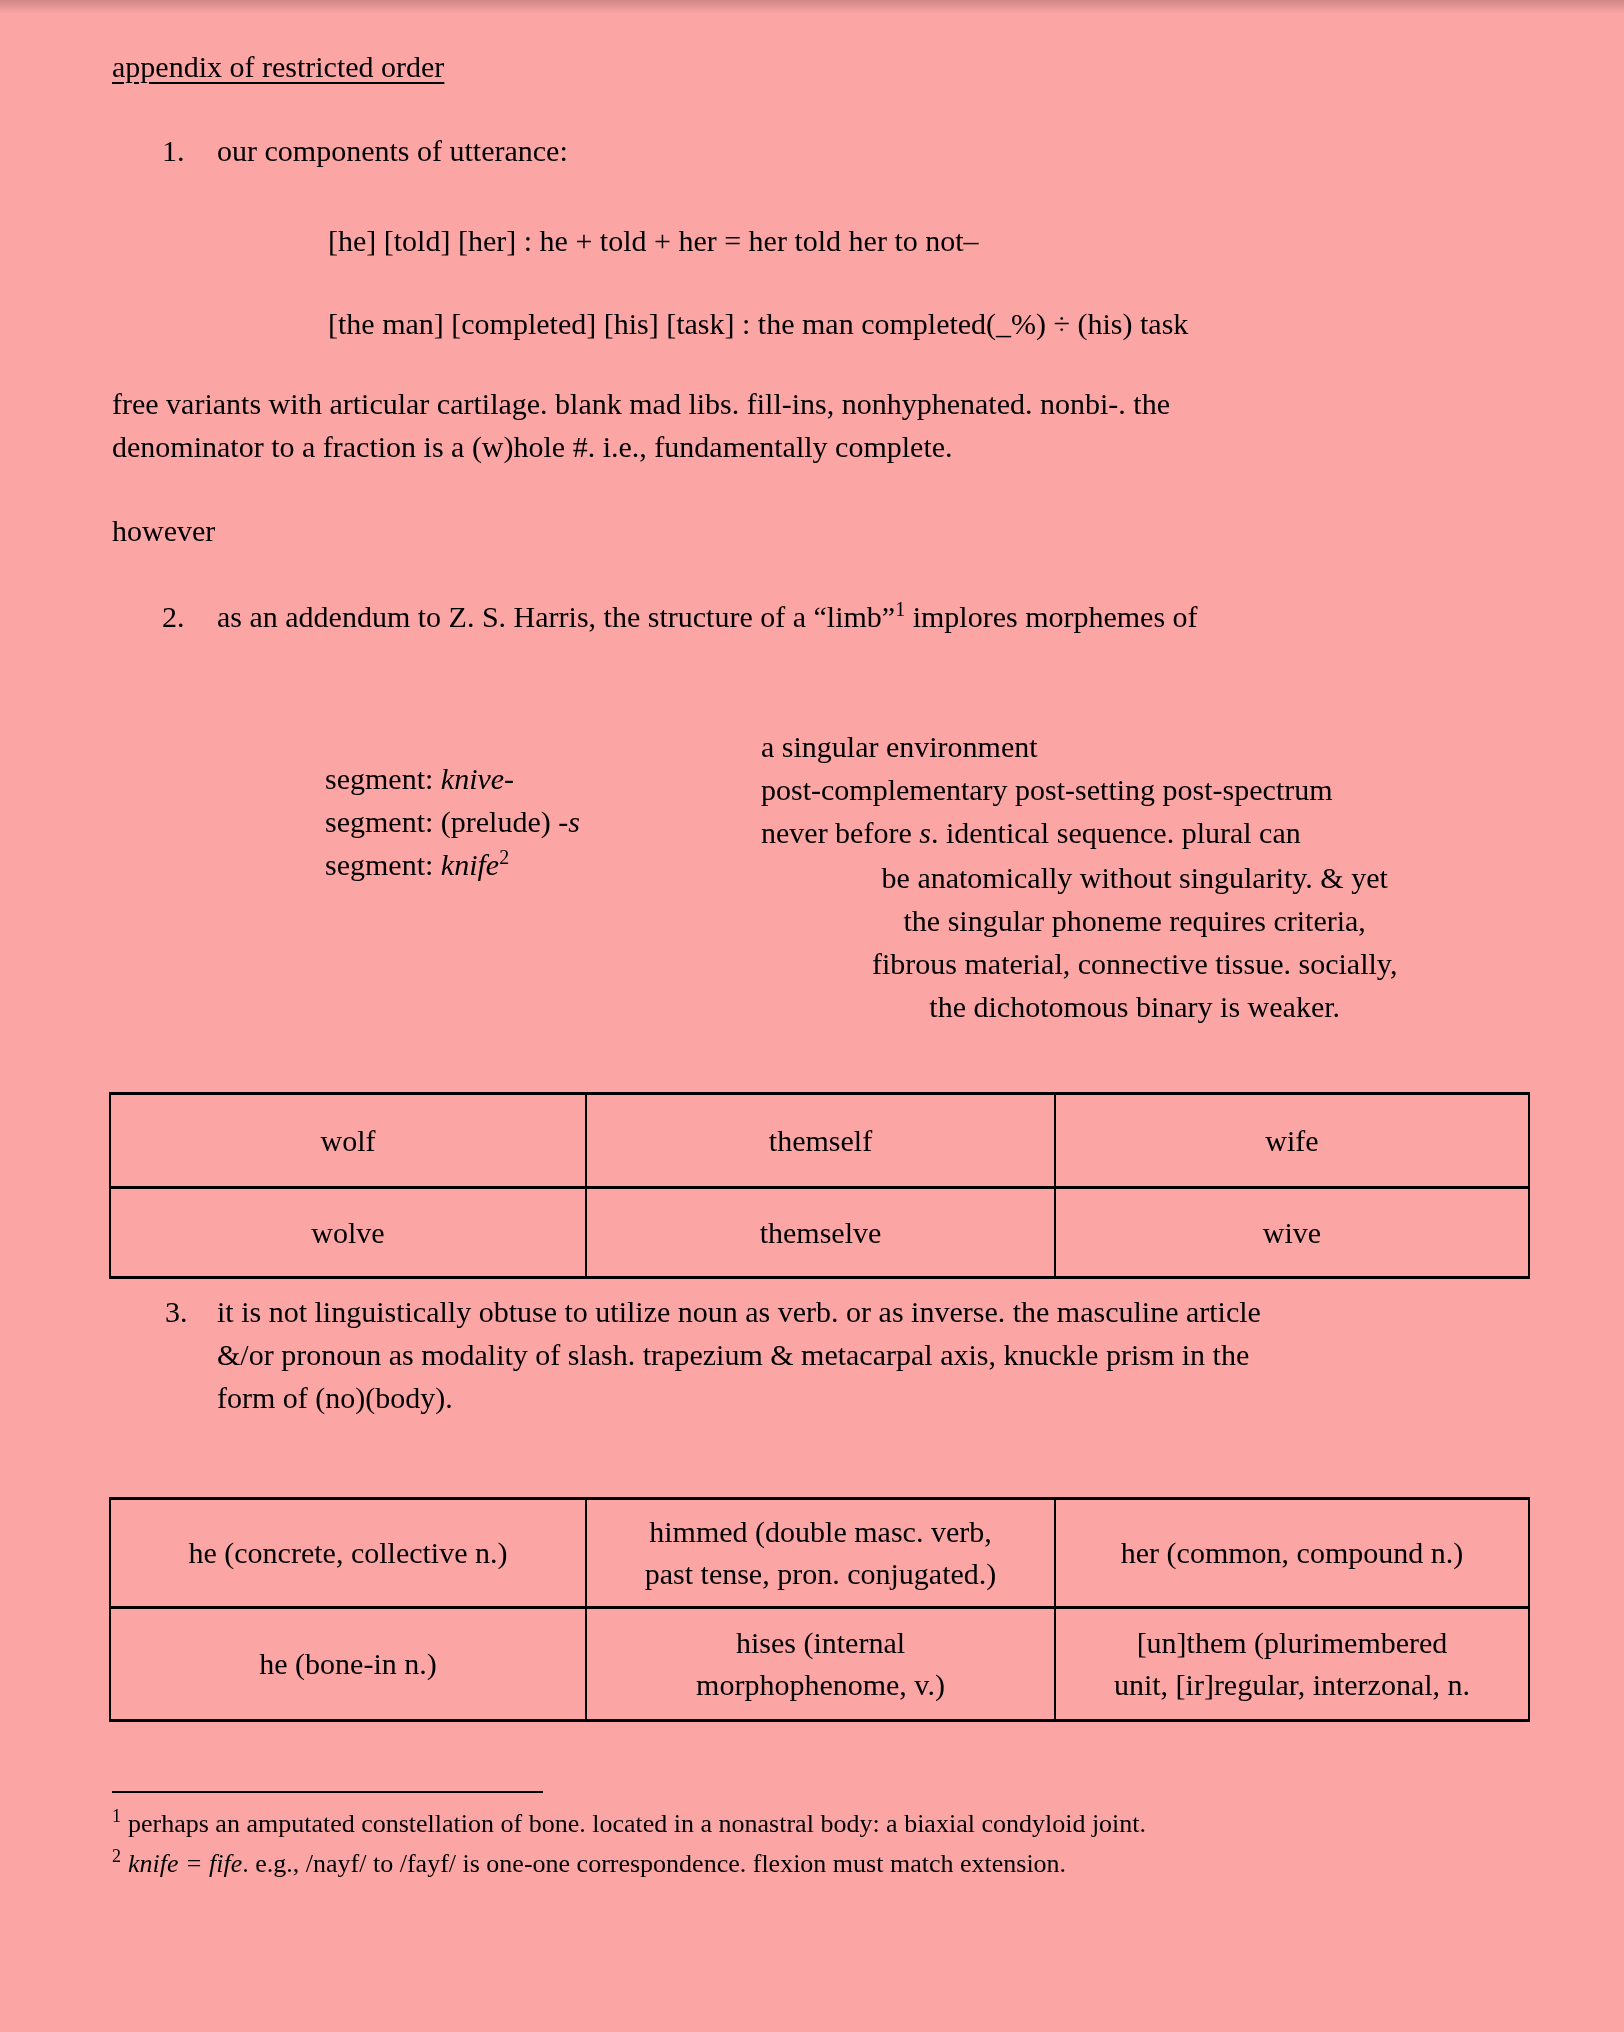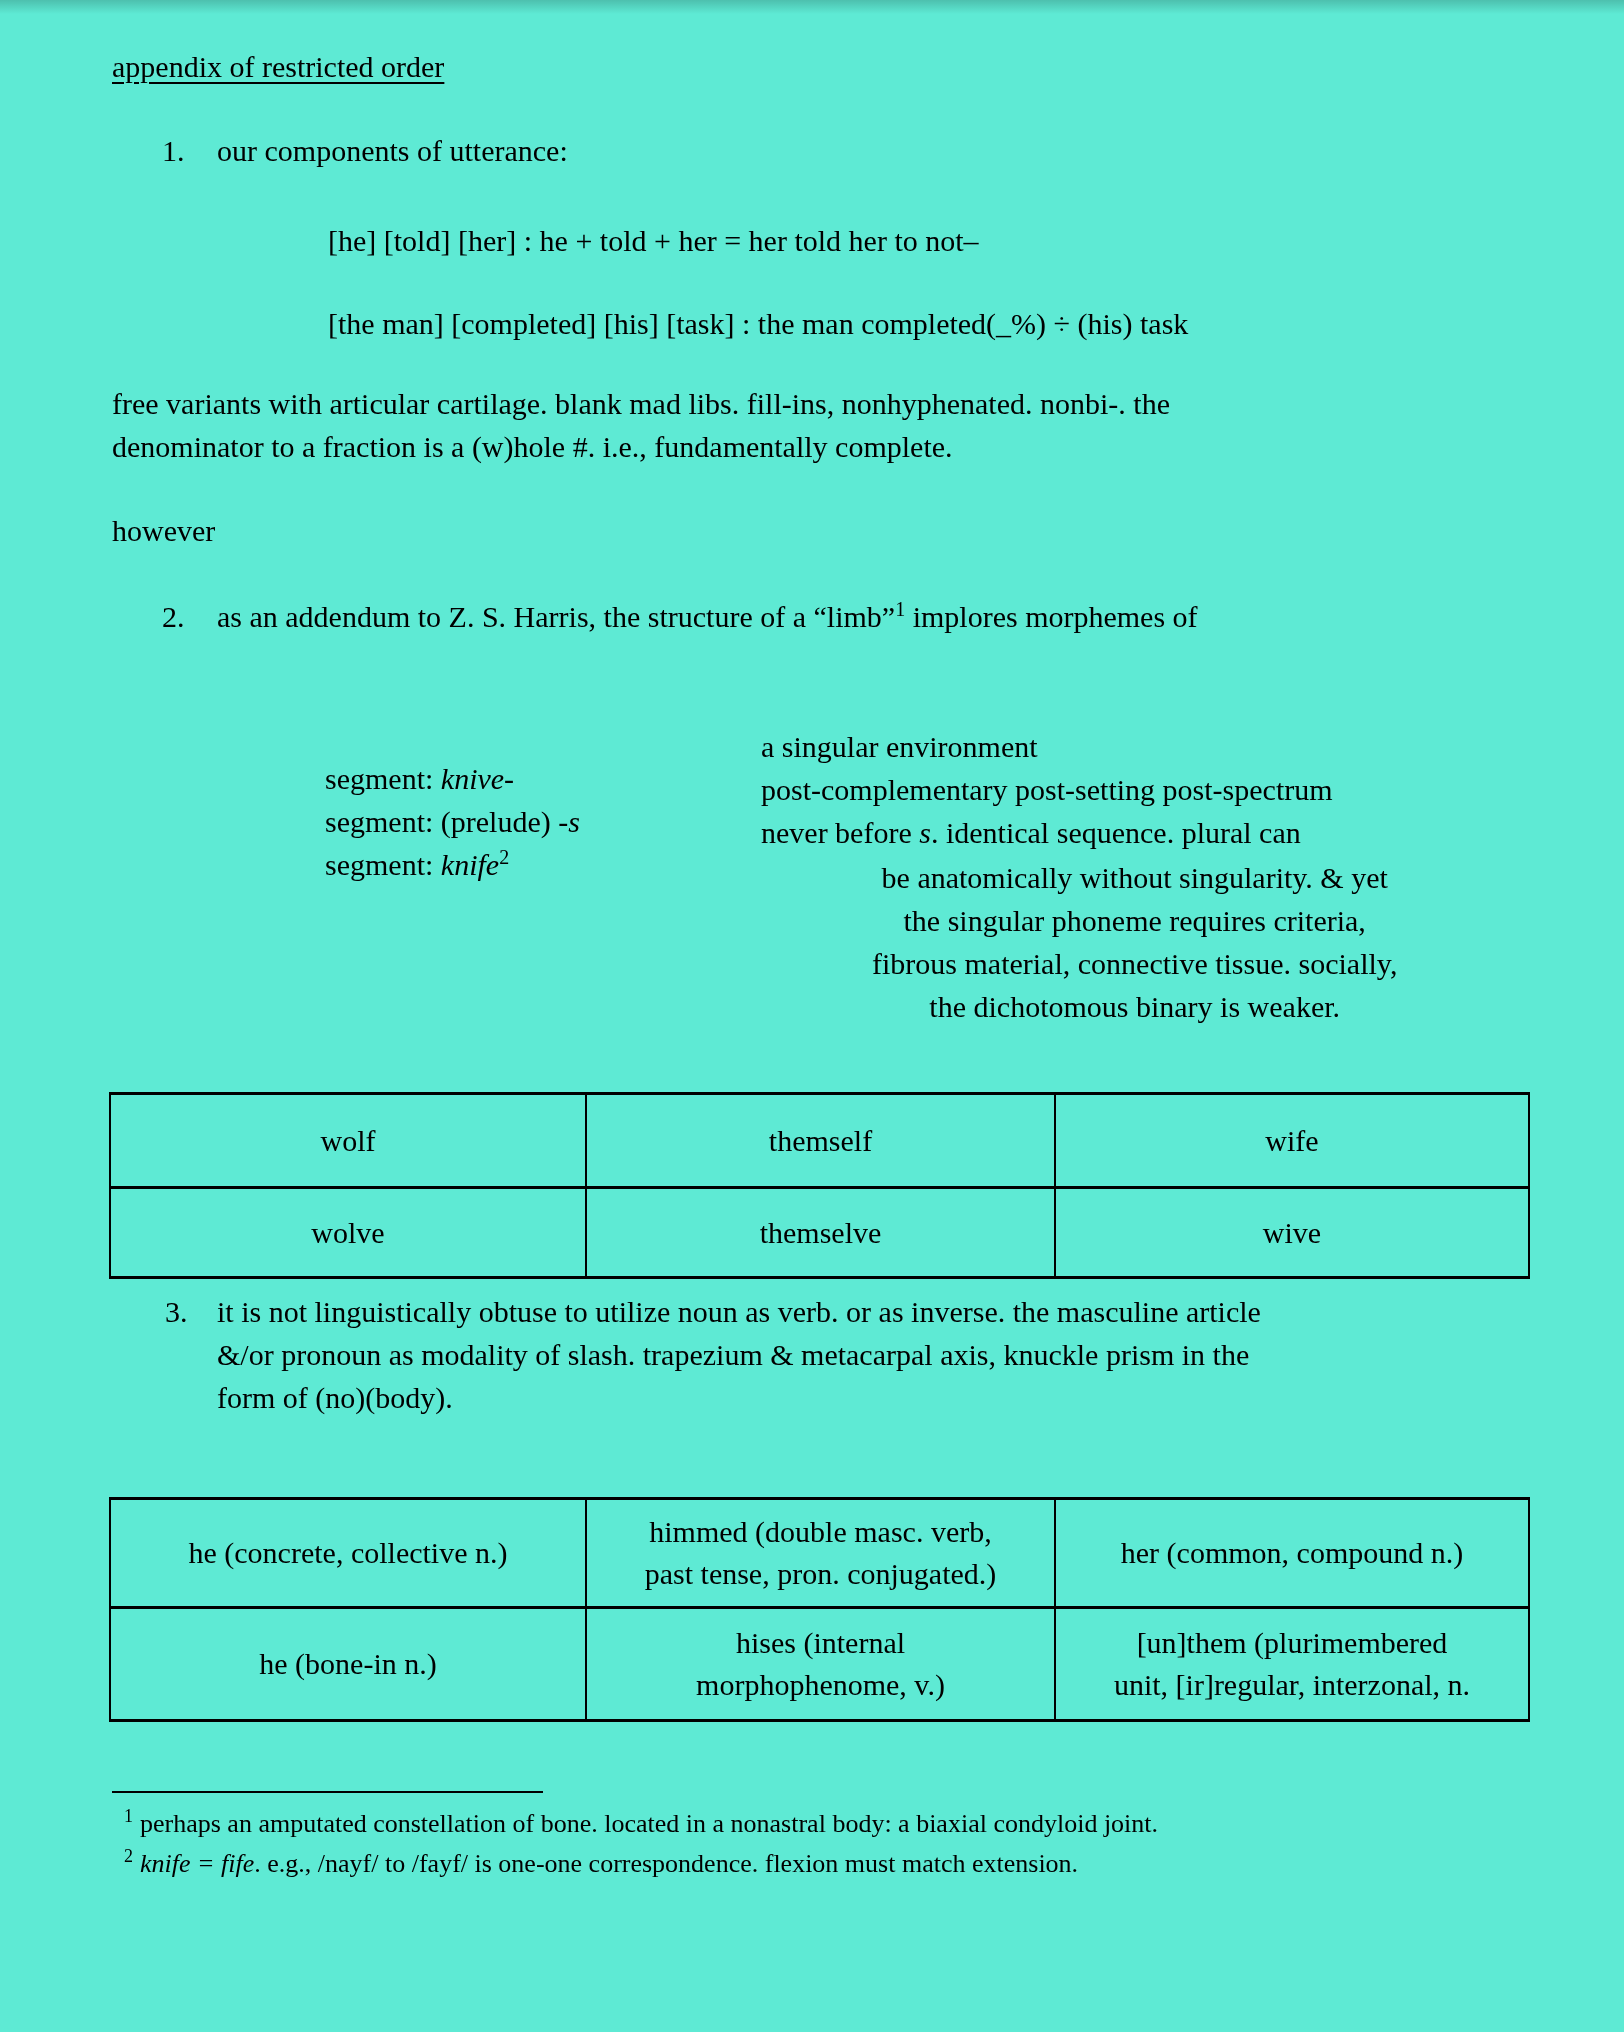--- a/index.html
+++ b/index.html
@@ -1,19 +1,19 @@
 <!DOCTYPE html>
 <html><head>
 <meta charset="utf-8">
 <style>
   html,body{margin:0;padding:0;background:#fff;}
   .page{
     position:relative;
     width:1624px;height:2032px;
-    background:#5eead4;
+    background:#fca5a5;
     font-family:"Liberation Serif",serif;
     font-size:30px;color:#000;
     overflow:hidden;
   }
   .top-shade{
     position:absolute;left:0;top:0;width:1624px;height:14px;
     background:linear-gradient(to bottom, rgba(0,0,0,0.18), rgba(0,0,0,0));
   }
   .abs{position:absolute;}
   .line{line-height:43px;white-space:pre-wrap;}
@@ -36,21 +36,21 @@
   .doc-table td{
     border-left:2px solid #000;
     border-right:2px solid #000;
     border-top:3px solid #000;
     border-bottom:3px solid #000;
     text-align:center;
     vertical-align:middle;
     line-height:42px;
     padding:0;
   }
-  .fn{font-size:26px;line-height:40px;white-space:pre-wrap;margin-left:12px;}
+  .fn{font-size:26px;line-height:40px;white-space:pre-wrap;}
   .fn .sup{font-size:18px;margin-right:7px;}
   .fn-divider{
     position:absolute;
     background:#000;height:2px;
   }
 </style>
 </head>
 <body>
 
 <div class="page">

